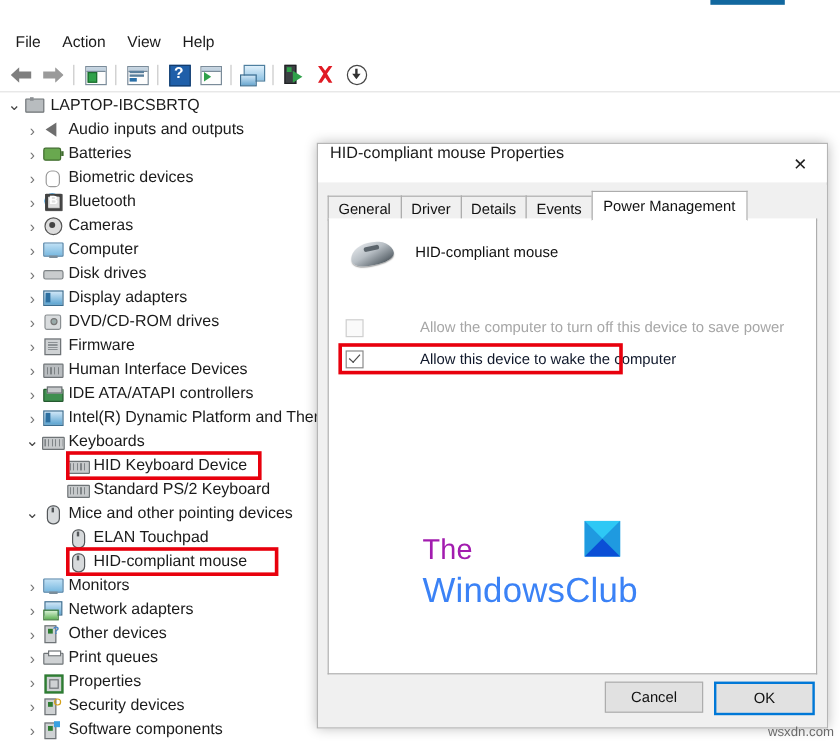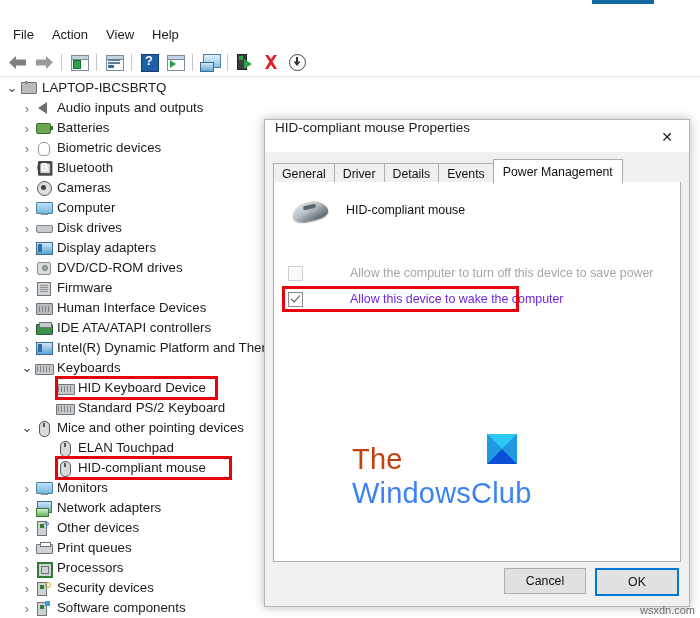--- a/index.html
+++ b/index.html
@@ -323,30 +323,30 @@
   .chk.checked:after {
     content: '';
     position: absolute;
     left: 4px; top: 0px;
     width: 4px; height: 8px;
     border: solid #4a4a4a;
     border-width: 0 1.6px 1.6px 0;
     transform: rotate(42deg);
   }
   .chk-label.disabled { color: #a6a6a6; }
-  .chk-label { color: #6d28d9; }
+  .chk-label { color: #0f172a; }
 
   
   .logo {
     position: absolute;
     left: 78px; top: 260px;
   }
   .logo-line1 {
-    font-size: 29px;
-    color: #c2410c;
+    font-size: 24px;
+    color: #a21caf;
     line-height: 34px;
     letter-spacing: 0.2px;
   }
   .logo-line2 {
     font-size: 29px;
     color: #3b82f6;
     line-height: 34px;
     letter-spacing: 0.2px;
   }
   .logo-mark {
@@ -624,21 +624,21 @@
         <span class="nicon">
           <span class="ic-print"></span>
         </span>
         <span class="nlabel">Print queues</span>
       </div>
       <div class="node d1">
         <span class="chev " style="font-size: 13px;">›</span>
         <span class="nicon">
           <span class="ic-proc"></span>
         </span>
-        <span class="nlabel">Processors</span>
+        <span class="nlabel">Properties</span>
       </div>
       <div class="node d1">
         <span class="chev " style="font-size: 13px;">›</span>
         <span class="nicon">
           <span class="ic-sec"></span>
           <span class="ic-seck"></span>
         </span>
         <span class="nlabel">Security devices</span>
       </div>
       <div class="node d1">

